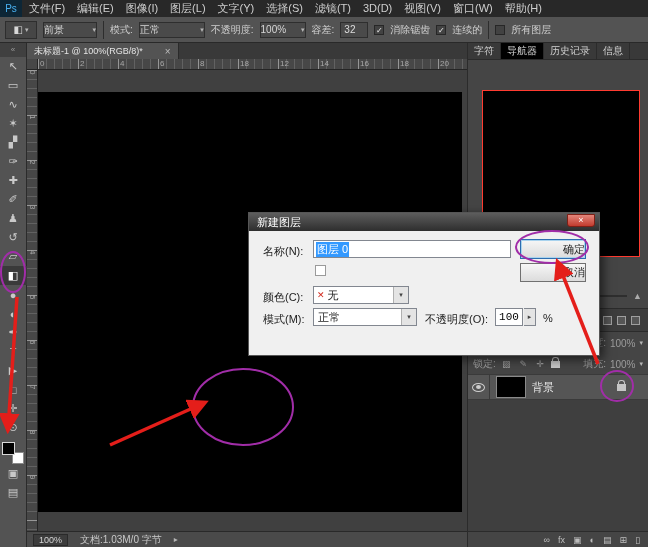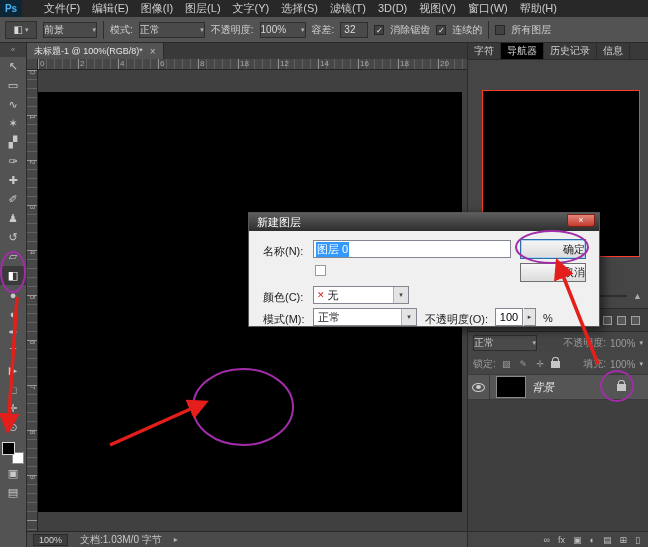--- a/index.html
+++ b/index.html
@@ -1,21 +1,21 @@
 <!DOCTYPE html>
 <html><head>
 <meta charset="utf-8">
 <style>
   *{margin:0;padding:0;box-sizing:border-box}
   html,body{width:648px;height:547px}
   body{position:relative;background:#454545;font-family:"Liberation Sans","DejaVu Sans",sans-serif;overflow:hidden;-webkit-user-select:none}
 
   
   .menu-bar{position:absolute;top:0;left:0;right:0;height:17px;background:#282828;display:flex;align-items:center;color:#cfcfcf;font-size:11px;z-index:6}
-  .ps-logo{width:22px;height:17px;background:#0d2636;color:#4ab3f4;font-size:10px;font-weight:bold;display:flex;align-items:center;justify-content:center;margin-right:16px}
+  .ps-logo{width:22px;height:17px;background:#0d2636;color:#4ab3f4;font-size:10px;font-weight:normal;display:flex;align-items:center;justify-content:center;margin-right:1px}
   .menu-items{display:flex;list-style:none}
   .menu-items li{padding:0 6px;line-height:17px;white-space:nowrap;cursor:default}
 
   
   .options-bar{position:absolute;top:17px;left:0;right:0;height:26px;background:#535353;border-bottom:1px solid #292929;display:flex;align-items:center;gap:6px;padding:0 5px;font-size:10px;color:#d6d6d6;z-index:6;white-space:nowrap}
   .opt-tool{width:32px;height:18px;background:#464646;border:1px solid #2e2e2e;display:flex;align-items:center;justify-content:center;gap:2px;color:#d8d8d8}
   .dd{height:16px;background:#4a4a4a;border:1px solid #2e2e2e;display:flex;align-items:center;justify-content:space-between;padding:0 0;gap:5px}
   .car{font-size:7px;color:#b5b5b5}
   .opt-in{height:16px;width:28px;background:#4a4a4a;border:1px solid #2e2e2e;color:#ddd;font-size:10px;padding:0 3px;font-family:inherit}
   .cb{width:10px;height:10px;background:#424242;border:1px solid #272727;font-size:8px;line-height:9px;text-align:center;color:#efefef;display:inline-block}
@@ -27,21 +27,21 @@
   .toolbar{position:absolute;top:43px;left:0;bottom:0;width:27px;background:#535353;border-right:1px solid #2b2b2b;z-index:5;display:flex;flex-direction:column;align-items:center}
   .tb-head{height:14px;width:100%;font-size:8px;color:#9a9a9a;text-align:center;background:#404040;line-height:14px}
   .tool{width:27px;height:19px;display:flex;align-items:center;justify-content:center;font-size:11px;color:#c9c9c9;cursor:default}
   .tool.active{background:#3a3a3a;color:#ffffff}
   .swatches{position:relative;width:22px;height:22px;margin-top:5px}
   .sw-bg{position:absolute;right:0;bottom:0;width:12px;height:12px;background:#ffffff;border:1px solid #8a8a8a}
   .sw-fg{position:absolute;left:0;top:0;width:13px;height:13px;background:#000000;border:1px solid #d8d8d8}
 
   
   .tabbar{position:absolute;top:43px;left:27px;width:440px;height:16px;background:#393939;display:flex;z-index:4}
-  .doc-tab{background:#535353;color:#e4e4e4;font-size:9px;display:flex;align-items:center;gap:7px;padding:0 7px;border-right:1px solid #2a2a2a}
+  .doc-tab{background:#535353;color:#e4e4e4;font-size:9px;display:flex;align-items:center;gap:22px;padding:0 7px;border-right:1px solid #2a2a2a}
   .doc-tab .x{color:#bdbdbd;font-size:10px}
 
   
   .canvas-area{position:absolute;top:59px;left:27px;width:440px;bottom:16px;background:#404040;z-index:3}
   .ruler-corner{position:absolute;top:0;left:0;width:11px;height:11px;background:#474747;border-right:1px solid #252525;border-bottom:1px solid #252525}
   .ruler-top{position:absolute;top:0;left:11px;right:0;height:11px;background:#474747;border-bottom:1px solid #252525;display:flex;overflow:hidden;
     background-image:repeating-linear-gradient(to right,rgba(160,160,160,.85) 0 1px,transparent 1px 40px),repeating-linear-gradient(to right,rgba(130,130,130,.45) 0 1px,transparent 1px 8px)}
   .ruler-top span{width:40px;flex:0 0 40px;font-size:8px;color:#a8a8a8;padding-left:2px;line-height:10px}
   .ruler-left{position:absolute;top:11px;left:0;bottom:0;width:11px;background:#474747;border-right:1px solid #252525;display:flex;flex-direction:column;overflow:hidden;
     background-image:repeating-linear-gradient(to bottom,rgba(160,160,160,.85) 0 1px,transparent 1px 45px),repeating-linear-gradient(to bottom,rgba(130,130,130,.45) 0 1px,transparent 1px 9px)}
@@ -71,42 +71,42 @@
   .layers{position:absolute;left:0;right:0;top:289px;bottom:0;background:#3f3f3f}
   .lrow{display:flex;align-items:center;gap:4px;padding:3px 5px;font-size:10px;color:#9c9c9c;background:#454545}
   .lrow .dd{color:#cfcfcf}
   .lk{width:13px;text-align:center;font-size:9px;color:#9c9c9c}
   .spacer{flex:1}
   .layer-row{height:26px;background:#555555;display:flex;align-items:center;border-top:1px solid #3a3a3a;border-bottom:1px solid #3a3a3a}
   .eye-box{width:22px;height:26px;border-right:1px solid #3a3a3a;display:flex;align-items:center;justify-content:center}
   .eye{display:inline-block;width:13px;height:9px;border:1px solid #cfcfcf;border-radius:50%;position:relative}
   .eye::after{content:"";position:absolute;left:3px;top:1.5px;width:5px;height:4px;background:#cfcfcf;border-radius:50%}
   .layer-thumb{width:30px;height:22px;background:#000;border:1px solid #8a8a8a;margin:0 6px}
-  .layer-name{font-style:italic;font-size:11px;color:#e6e6e6;flex:1}
+  .layer-name{font-size:11px;color:#e6e6e6;flex:1}
   .lockwrap{margin-right:22px;display:flex;align-items:center}
   .lockic{position:relative;display:inline-block;width:9px;height:7px;background:#c6c6c6}
   .lockic::before{content:"";position:absolute;left:1px;top:-4px;width:5px;height:4px;border:1px solid #c6c6c6;border-bottom:none;border-radius:3px 3px 0 0}
   .layers-footer{position:absolute;left:0;right:0;bottom:0;height:16px;background:#454545;border-top:1px solid #2b2b2b;display:flex;align-items:center;justify-content:flex-end;gap:8px;padding:0 8px;font-size:9px;color:#bdbdbd}
 
   
-  .dialog{position:absolute;left:248px;top:212px;width:352px;height:115px;background:#f0f0f0;border:1px solid #565656;box-shadow:3px 3px 10px rgba(0,0,0,.6);z-index:50;font-size:11px;color:#1e1e1e}
+  .dialog{position:absolute;left:248px;top:212px;width:352px;height:144px;background:#f0f0f0;border:1px solid #565656;box-shadow:3px 3px 10px rgba(0,0,0,.6);z-index:50;font-size:11px;color:#1e1e1e}
   .dlg-title{height:18px;background:linear-gradient(#5d5d5d,#2e2e2e);color:#fff;font-size:11px;line-height:18px;padding-left:8px;position:relative}
   .dlg-close{position:absolute;right:4px;top:1px;width:28px;height:13px;background:linear-gradient(#e4867b,#c23b2e);border:1px solid #7e1f16;border-radius:0 0 3px 3px;color:#fff;font-size:9px;line-height:11px;text-align:center;cursor:default}
   .dlg-label{position:absolute;font-size:11px;color:#222}
   .dlg-label.dis{color:#9c9c9c}
   .dlg-input{position:absolute;left:64px;top:27px;width:198px;height:18px;background:#fff;border:1px solid #828790;display:flex;align-items:center;padding:0 2px;font-size:11px}
   .seltext{background:#3399ff;color:#fff;padding:0 1px}
   .dlg-btn{position:absolute;left:271px;width:66px;background:linear-gradient(#f6f6f6,#dcdcdc);border:1px solid #707070;font-size:11px;text-align:right;cursor:default}
   .dlg-btn.ok{top:26px;height:20px;line-height:18px;border:1px solid #2d6daf;box-shadow:inset 0 0 0 1px #a9d3ee}
   .dlg-btn.cancel{top:50px;height:19px;line-height:17px}
   .dlg-cb{position:absolute;left:66px;top:52px;width:11px;height:11px;background:#fff;border:1px solid #9a9a9a}
   .dlg-dd{position:absolute;height:18px;background:#fff;border:1px solid #828790;display:flex;align-items:center;font-size:11px}
   .dlg-dd .ddcar{margin-left:auto;width:15px;align-self:stretch;background:#e4e4e4;border-left:1px solid #b0b0b0;display:flex;align-items:center;justify-content:center;font-size:7px;color:#444}
   .redx{color:#d22a1e;font-size:9px;font-weight:bold;padding:0 3px}
-  .dlg-num{position:absolute;left:246px;top:95px;width:28px;height:18px;border:1px solid #828790;background:#fff;font-size:11px;text-align:center;font-family:Liberation Sans, sans-serif}
+  .dlg-num{position:absolute;left:246px;top:95px;width:28px;height:18px;border:1px solid #828790;background:#fff;font-size:11px;text-align:center;font-family:Liberation Mono, monospace}
   .dlg-spin{position:absolute;left:275px;top:95px;width:12px;height:18px;background:#e4e4e4;border:1px solid #828790;border-left:none;font-size:7px;color:#444;display:flex;align-items:center;justify-content:center}
 
   
   .annotations{position:absolute;inset:0;z-index:100;pointer-events:none}
 </style>
 </head>
 <body>
 
 <div class="menu-bar">
   <div class="ps-logo">Ps</div>

